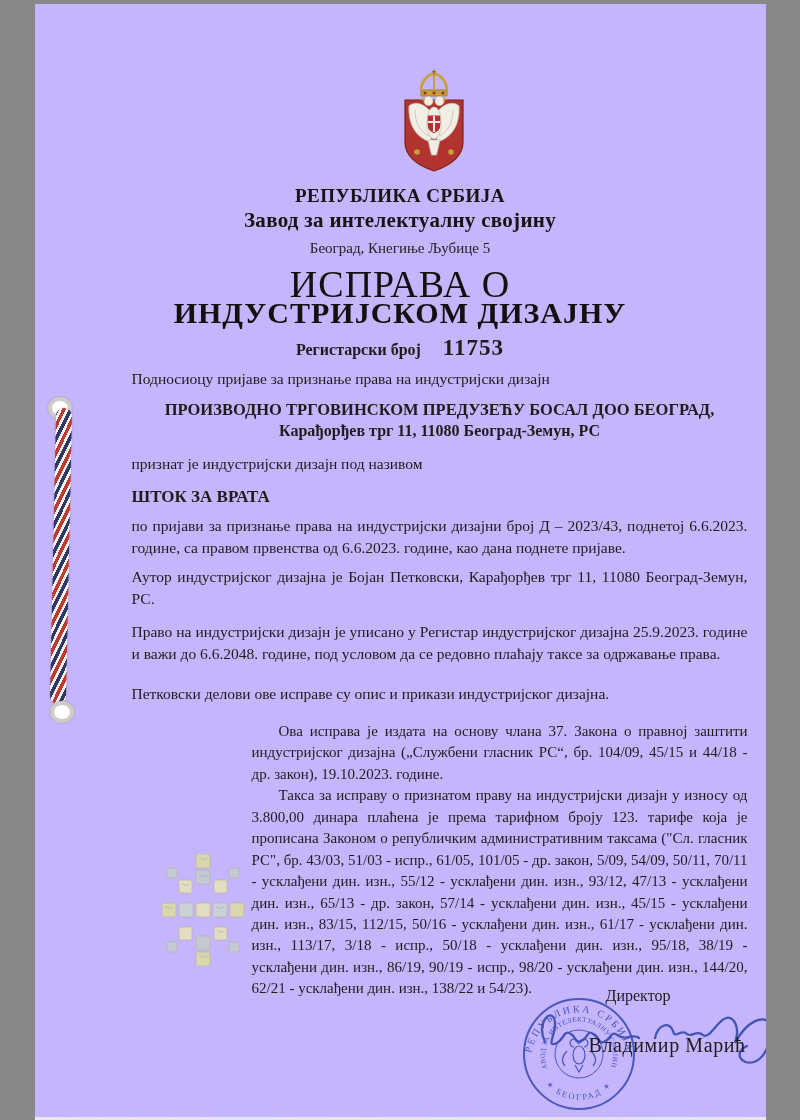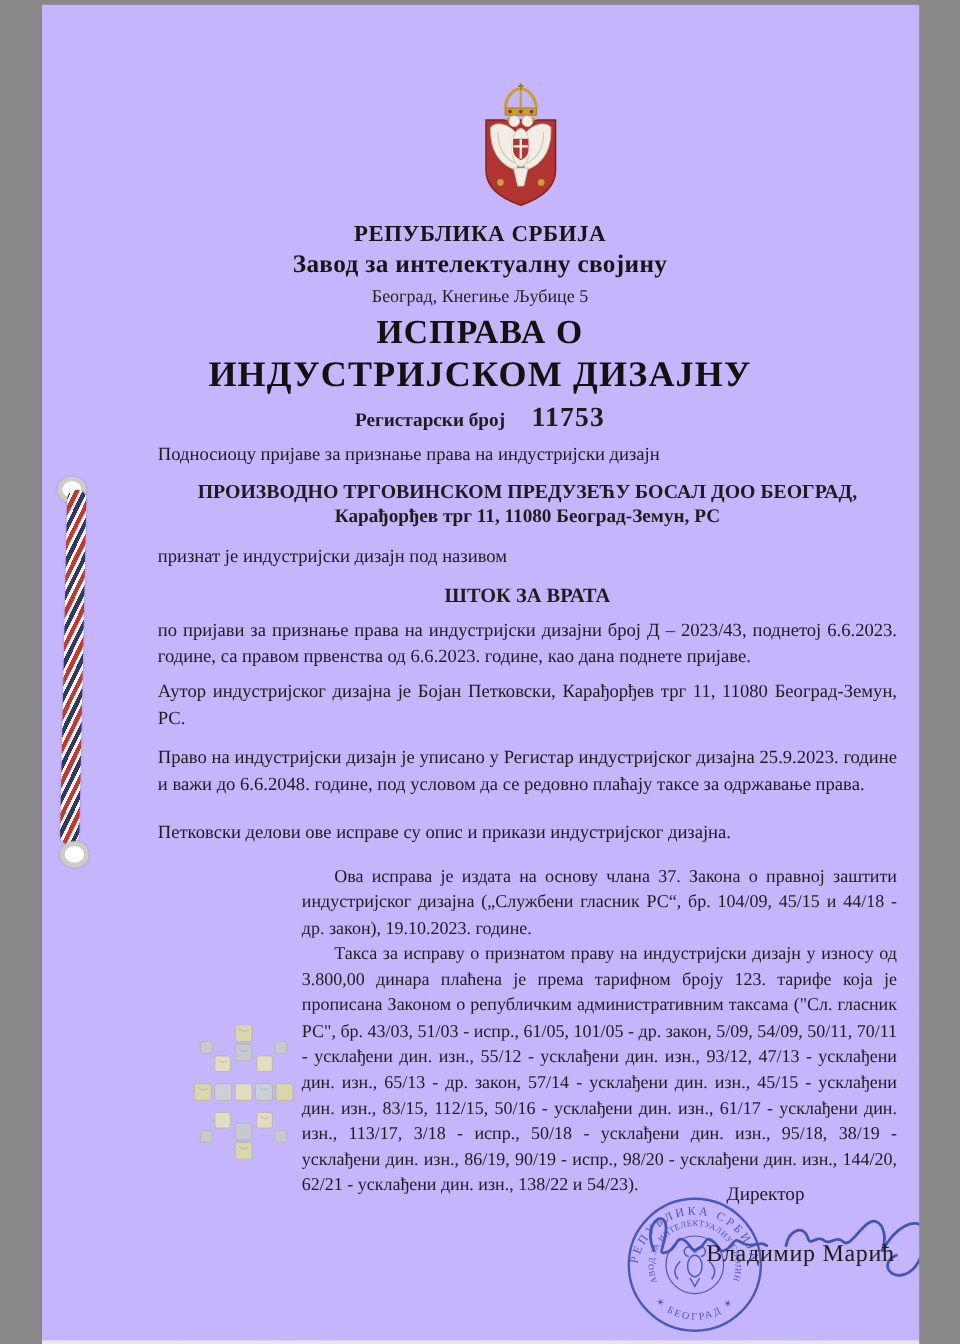--- a/index.html
+++ b/index.html
@@ -8,34 +8,34 @@
     background:#c4b5fd;overflow:hidden;
     font-family:"Liberation Serif","DejaVu Serif",serif;
     color:#1e1d1b;
   }
   .abs{position:absolute;}
   .ctr{left:0;right:0;text-align:center;}
   
   .h-country{top:181px;font-size:19px;font-weight:bold;letter-spacing:.5px;color:#161514;}
   .h-office{top:204px;font-size:21px;font-weight:bold;letter-spacing:.3px;color:#161514;}
   .h-address{top:236px;font-size:15px;color:#24231f;}
-  .h-title1{top:258px;font-size:28px;font-weight:bold;letter-spacing:1px;color:#121110;}
+  .h-title1{top:258px;font-size:38px;font-weight:normal;letter-spacing:1px;color:#121110;}
   .h-title2{top:292px;font-size:30px;font-weight:bold;letter-spacing:1px;color:#121110;}
   .h-reg{top:331px;display:flex;justify-content:center;align-items:baseline;gap:22px;}
   .h-reg .lbl{font-size:16px;font-weight:bold;}
   .h-reg .num{font-size:23px;font-weight:bold;letter-spacing:1px;}
   
   .para{left:97px;width:616px;font-size:15.5px;line-height:1.42;font-family:Liberation Serif, serif;}
   .just{text-align:justify;}
   .p-intro{top:364px;}
   .holder{top:395px;left:97px;width:616px;text-align:center;font-weight:bold;}
   .holder .hname{font-size:16.5px;line-height:1.3;}
   .holder .haddr{font-size:16px;line-height:1.35;}
   .p-granted{top:449px;}
-  .design-name{top:483px;left:97px;width:616px;text-align:center;font-weight:bold;font-size:17px;}
+  .design-name{top:483px;left:97px;width:616px;font-weight:bold;font-size:17px;}
   .p-application{top:511px;}
   .p-author{top:562px;}
   .p-registration{top:617px;}
   .p-components{top:679px;}
   .indent-block{top:717px;left:217px;width:496px;font-size:15px;line-height:1.43;text-align:justify;}
   .indent-block p{margin:0;text-indent:27px;}
   
   .sig-title{top:983px;left:571px;font-size:16px;}
   .sig-name{top:1030px;left:554px;font-size:20px;letter-spacing:.6px;z-index:4;}
   .stamp{top:990px;left:484px;z-index:1;opacity:.92;}

